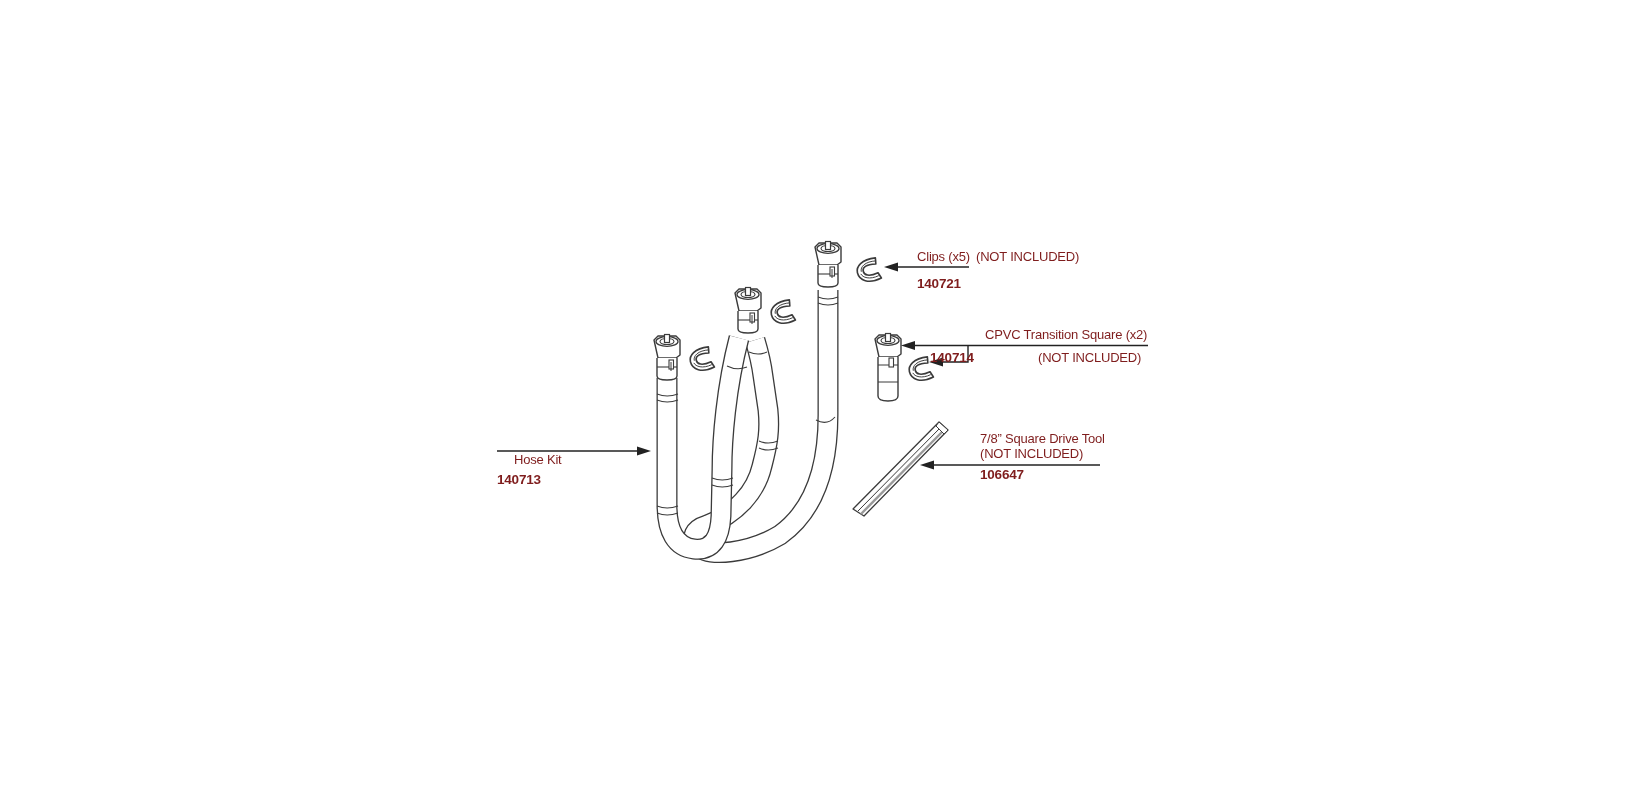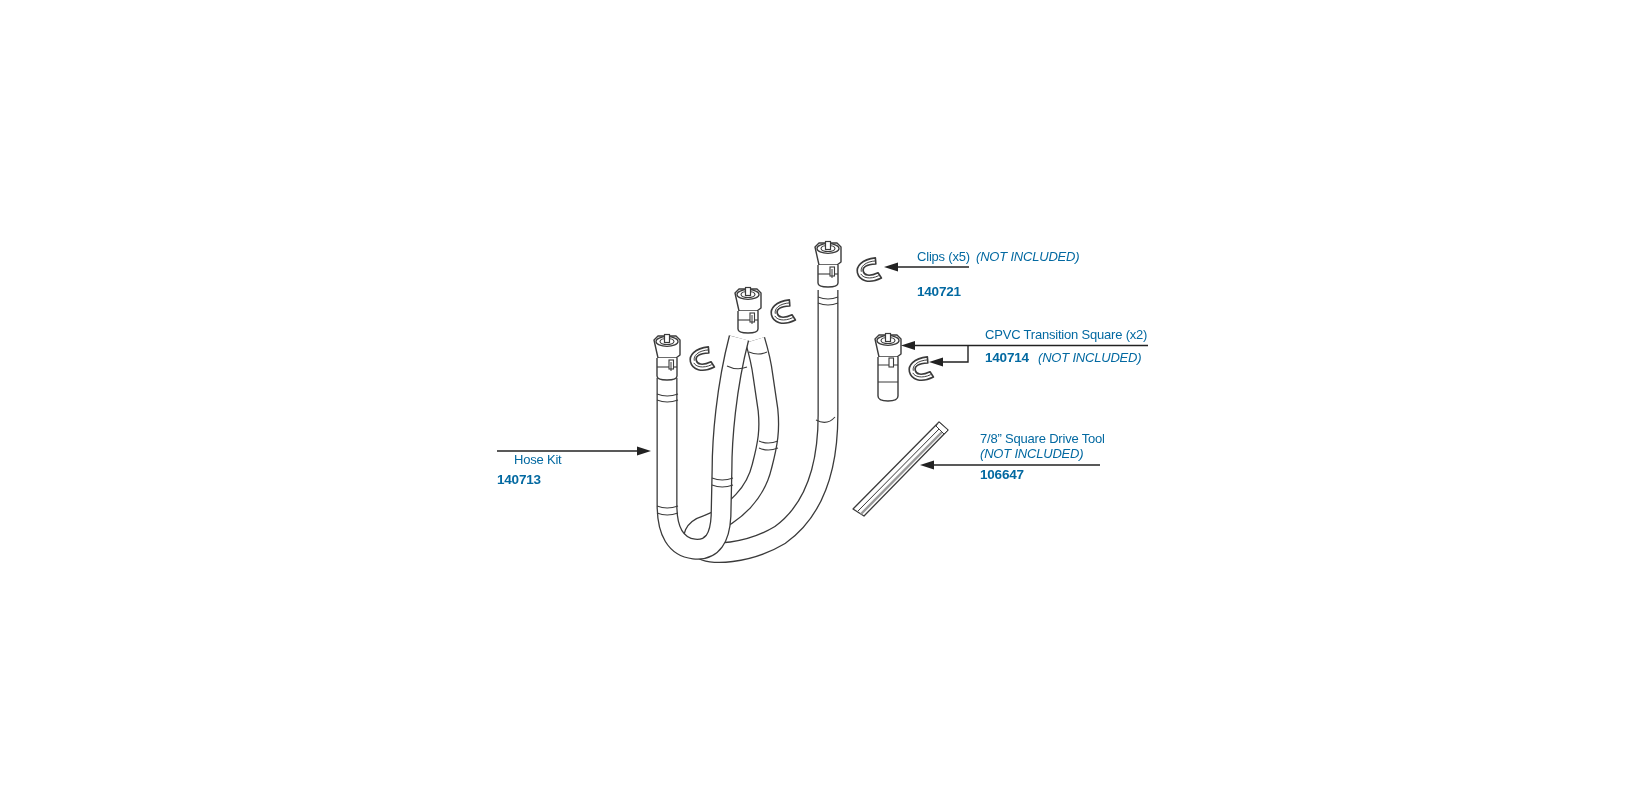--- a/index.html
+++ b/index.html
@@ -6,24 +6,24 @@
   body{
     width:1637px;height:800px;background:#ffffff;
     font-family:"Liberation Sans", sans-serif;
     position:relative;overflow:hidden;
     color:#1d1d1f;
   }
   .stage{position:absolute;inset:0;}
   svg.art{position:absolute;left:0;top:0;}
   .lbl{
     position:absolute;font-size:13px;letter-spacing:-0.2px;
-    white-space:nowrap;line-height:15px;color:#0369a1;
+    white-space:nowrap;line-height:15px;color:#7f1d1d;
   }
   .lbl.bold{font-weight:700;font-size:13.5px;}
-  .lbl.ital{font-style:italic;}
+  .lbl.ital{}
 </style>
 </head>
 <body>
 
 <div class="stage">
 
   <svg class="art" width="1637" height="800" viewBox="0 0 1637 800">
     <defs>
 
       <g id="conn">
@@ -112,24 +112,24 @@
       <line x1="497" y1="451" x2="639" y2="451"></line>
       <polygon points="651,451 637,446.5 637,455.5" fill="#222" stroke="none"></polygon>
 
       <line x1="1100" y1="465" x2="933" y2="465"></line>
       <polygon points="920,465 934,460.5 934,469.5" fill="#222" stroke="none"></polygon>
     </g>
   </svg>
 
   <span class="lbl" style="left:917px;top:249px;">Clips (x5)</span>
   <span class="lbl ital" style="left:976px;top:249px;">(NOT INCLUDED)</span>
-  <span class="lbl bold" style="left:917px;top:284px;">140721</span>
+  <span class="lbl bold" style="left:917px;top:276px;">140721</span>
 
   <span class="lbl" style="left:985px;top:327px;">CPVC Transition Square (x2)</span>
-  <span class="lbl bold" style="left:985px;top:350px;">140714</span>
+  <span class="lbl bold" style="left:930px;top:350px;">140714</span>
   <span class="lbl ital" style="left:1038px;top:350px;">(NOT INCLUDED)</span>
 
   <span class="lbl" style="left:497px;top:452px;margin-left:17px;">Hose Kit</span>
   <span class="lbl bold" style="left:497px;top:456px;margin-top:16px;">140713</span>
 
   <span class="lbl" style="left:980px;top:431px;">7/8” Square Drive Tool</span>
   <span class="lbl ital" style="left:980px;top:446px;">(NOT INCLUDED)</span>
   <span class="lbl bold" style="left:980px;top:467px;">106647</span>
 
 </div>

